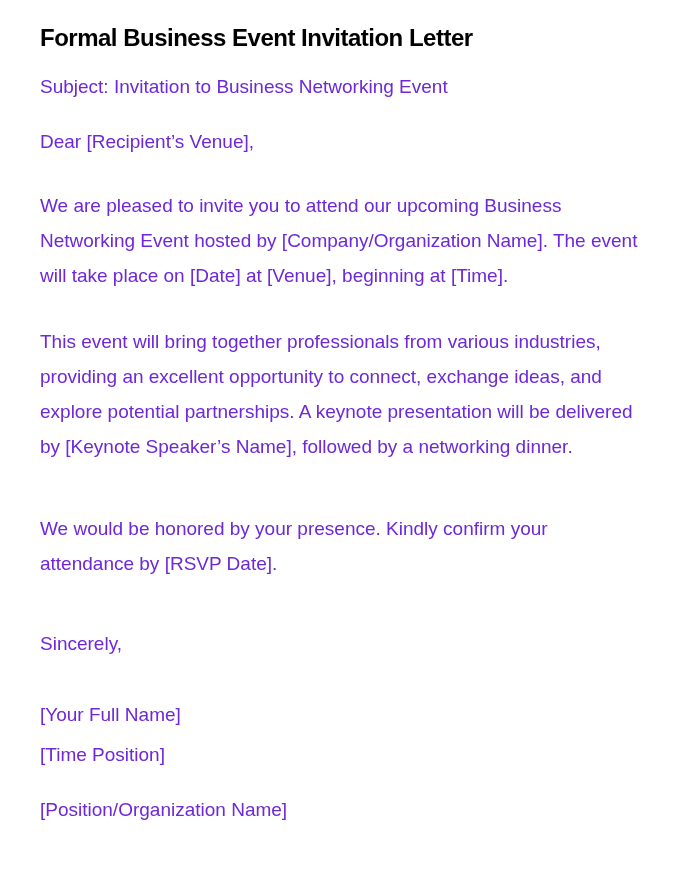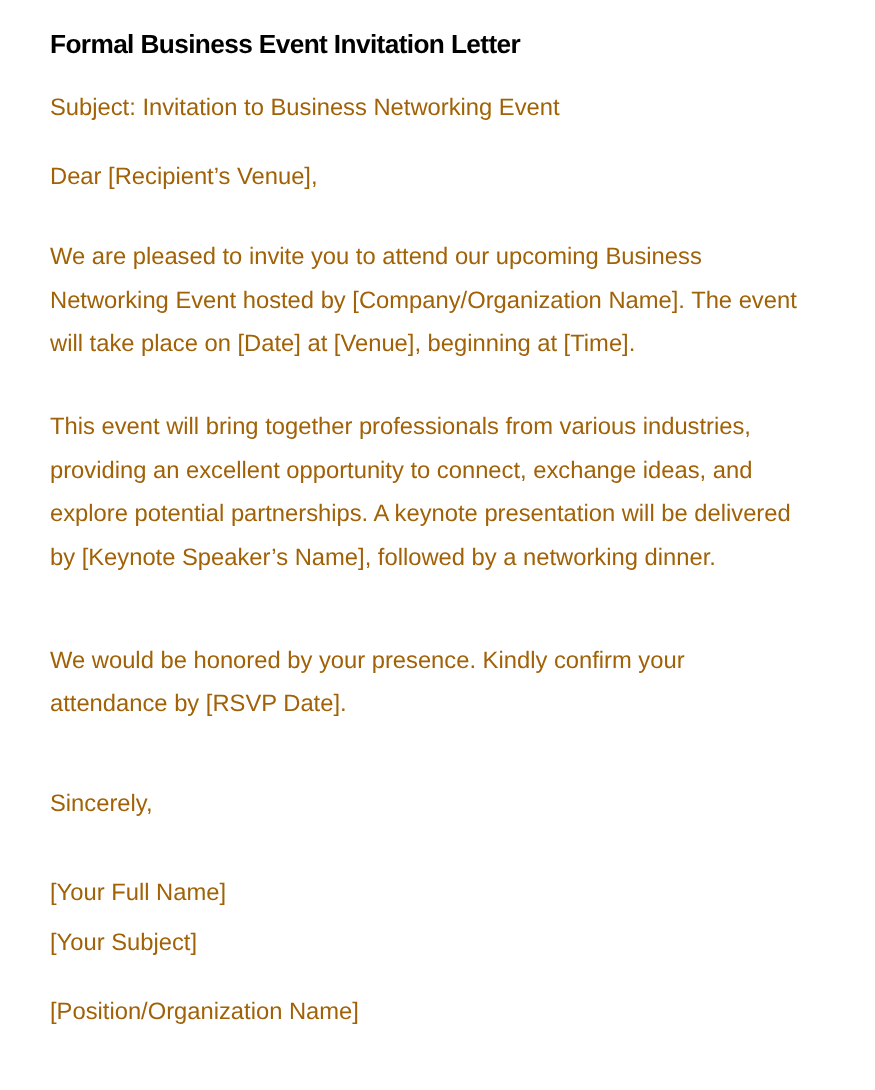--- a/index.html
+++ b/index.html
@@ -1,27 +1,27 @@
 <!DOCTYPE html>
 <html><head>
 <meta charset="utf-8">
 <style>
   html, body { margin: 0; padding: 0; background: #ffffff; }
   body { width: 700px; height: 872px; overflow: hidden; font-family: "Liberation Sans", sans-serif; color: #111111; }
   .doc { position: relative; padding: 0 40px; }
-  .title { position: absolute; left: 40px; top: 24px; margin: 0; font-size: 21px; font-weight: bold; letter-spacing: -0.5px; color: #000; }
-  .p { position: absolute; left: 40px; width: 600px; margin: 0; font-size: 19px; line-height: 35px; color: #a16207; }
+  .title { position: absolute; left: 40px; top: 24px; margin: 0; font-size: 24px; font-weight: bold; letter-spacing: -0.5px; color: #000; }
+  .p { position: absolute; left: 40px; width: 600px; margin: 0; font-size: 19px; line-height: 35px; color: #6d28d9; }
 </style>
 </head>
 <body>
 
 <div class="doc">
   <h1 class="title">Formal Business Event Invitation Letter</h1>
   <p class="p" style="top:69px">Subject: Invitation to Business Networking Event</p>
   <p class="p" style="top:124px">Dear [Recipient’s Venue],</p>
   <p class="p" style="top:188px">We are pleased to invite you to attend our upcoming Business Networking Event hosted by [Company/Organization Name]. The event will take place on [Date] at [Venue], beginning at [Time].</p>
   <p class="p" style="top:324px">This event will bring together professionals from various industries, providing an excellent opportunity to connect, exchange ideas, and explore potential partnerships. A keynote presentation will be delivered by [Keynote Speaker’s Name], followed by a networking dinner.</p>
   <p class="p" style="top:511px">We would be honored by your presence. Kindly confirm your attendance by [RSVP Date].</p>
   <p class="p" style="top:626px">Sincerely,</p>
   <p class="p" style="top:697px">[Your Full Name]</p>
-  <p class="p" style="top:737px">[Your Subject]</p>
+  <p class="p" style="top:737px">[Time Position]</p>
   <p class="p" style="top:792px">[Position/Organization Name]</p>
 </div>
 
 </body></html>

